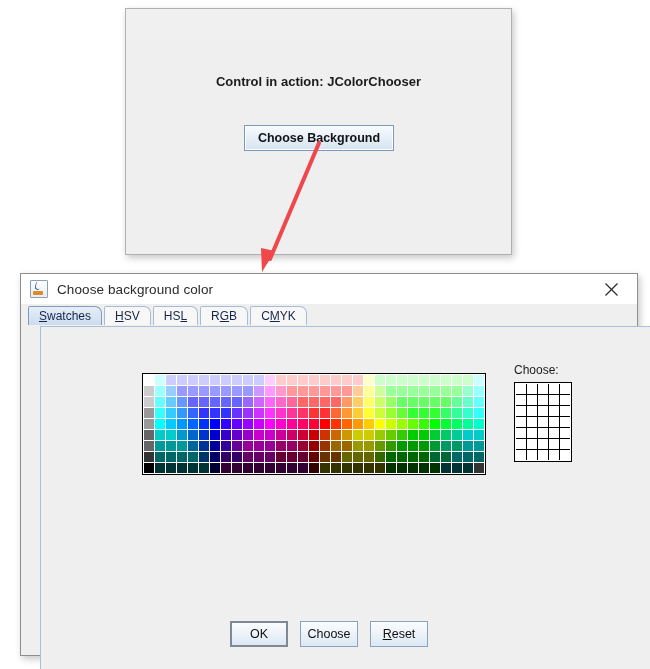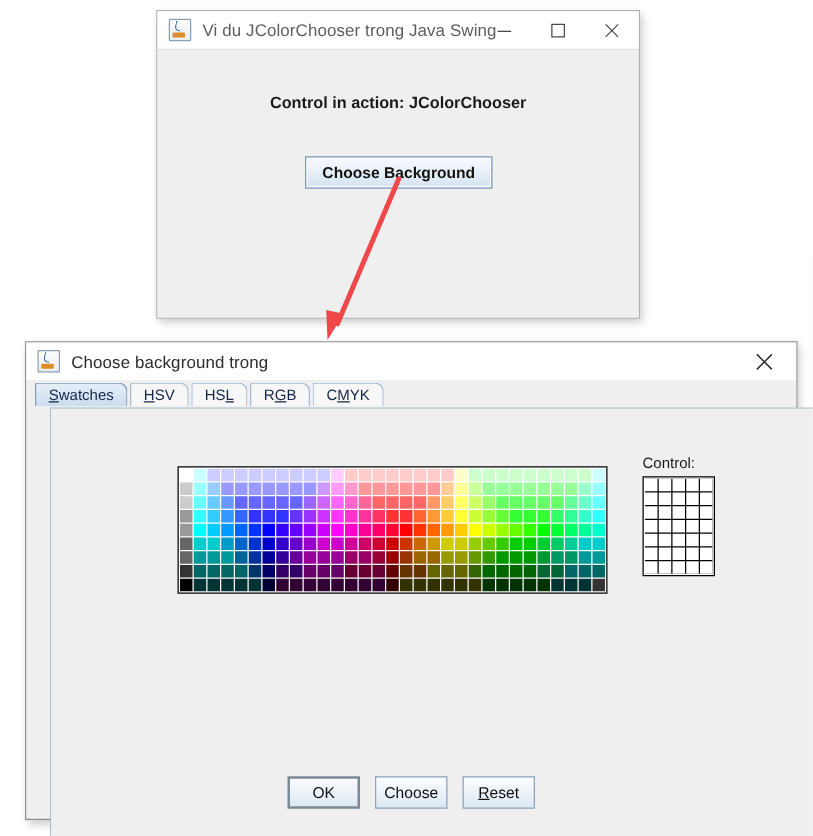--- a/index.html
+++ b/index.html
@@ -151,59 +151,37 @@
     font-size:12.5px;color:#101010;cursor:default;
   }
   .dlg-btn.focused{border:2px solid #7d8a96;}
   .dlg-btn u{text-decoration:underline;}
 </style>
 </head>
 <body>
 
 <div id="main-window">
 
-  <div id="main-titlebar">
-    <span class="java-icon"></span>
-    <span id="main-title">Vi du JColorChooser trong Java Swing</span>
-    <span class="winbtns">
-      <span class="winbtn">
-        <svg width="13" height="13" viewBox="0 0 13 13">
-          <line x1="1" y1="7" x2="12" y2="7" stroke="#4a4a4a" stroke-width="1"></line>
-        </svg>
-      </span>
-      <span class="winbtn">
-        <svg width="13" height="13" viewBox="0 0 13 13">
-          <rect x="1.5" y="1.5" width="10" height="10" fill="none" stroke="#4a4a4a" stroke-width="1"></rect>
-        </svg>
-      </span>
-      <span class="winbtn">
-        <svg width="13" height="13" viewBox="0 0 13 13">
-          <line x1="1.5" y1="1.5" x2="11.5" y2="11.5" stroke="#4a4a4a" stroke-width="1"></line>
-          <line x1="11.5" y1="1.5" x2="1.5" y2="11.5" stroke="#4a4a4a" stroke-width="1"></line>
-        </svg>
-      </span>
-    </span>
-  </div>
 
   <div id="main-client">
     <div id="main-label">Control in action: JColorChooser</div>
     <div id="choose-bg-button">Choose Background</div>
   </div>
 </div>
 
 <svg id="arrow-annotation" viewBox="0 0 110 140">
   <line x1="74" y1="8" x2="25" y2="124" stroke="#f0484a" stroke-width="4" stroke-linecap="round"></line>
   <polygon points="17,137 30,116 16,113" fill="#f0484a"></polygon>
 </svg>
 
 <div id="dialog">
 
   <div id="dialog-titlebar">
     <span class="java-icon"></span>
-    <span id="dialog-title">Choose background trong</span>
+    <span id="dialog-title">Choose background color</span>
     <span id="dialog-close">
       <svg width="15" height="15" viewBox="0 0 15 15">
         <line x1="1.5" y1="1.5" x2="13.5" y2="13.5" stroke="#2b2b2b" stroke-width="1.2"></line>
         <line x1="13.5" y1="1.5" x2="1.5" y2="13.5" stroke="#2b2b2b" stroke-width="1.2"></line>
       </svg>
     </span>
   </div>
 
   <div id="tabstrip">
       <div class="tab selected"><u>S</u>watches</div>
@@ -494,21 +472,21 @@
             <div style="background: rgb(0, 51, 0);"></div>
             <div style="background: rgb(0, 51, 0);"></div>
             <div style="background: rgb(0, 51, 51);"></div>
             <div style="background: rgb(0, 51, 51);"></div>
             <div style="background: rgb(0, 51, 51);"></div>
             <div style="background: rgb(51, 51, 51);"></div>
           </div>
       </div>
 
       <div id="recent-block">
-        <div id="recent-label">Control:</div>
+        <div id="recent-label">Choose:</div>
         <div id="recent-wrap">
           <div id="recent-grid">
               <div style="background: rgb(255, 255, 255);"></div>
               <div style="background: rgb(255, 255, 255);"></div>
               <div style="background: rgb(255, 255, 255);"></div>
               <div style="background: rgb(255, 255, 255);"></div>
               <div style="background: rgb(255, 255, 255);"></div>
               <div style="background: rgb(255, 255, 255);"></div>
               <div style="background: rgb(255, 255, 255);"></div>
               <div style="background: rgb(255, 255, 255);"></div>

